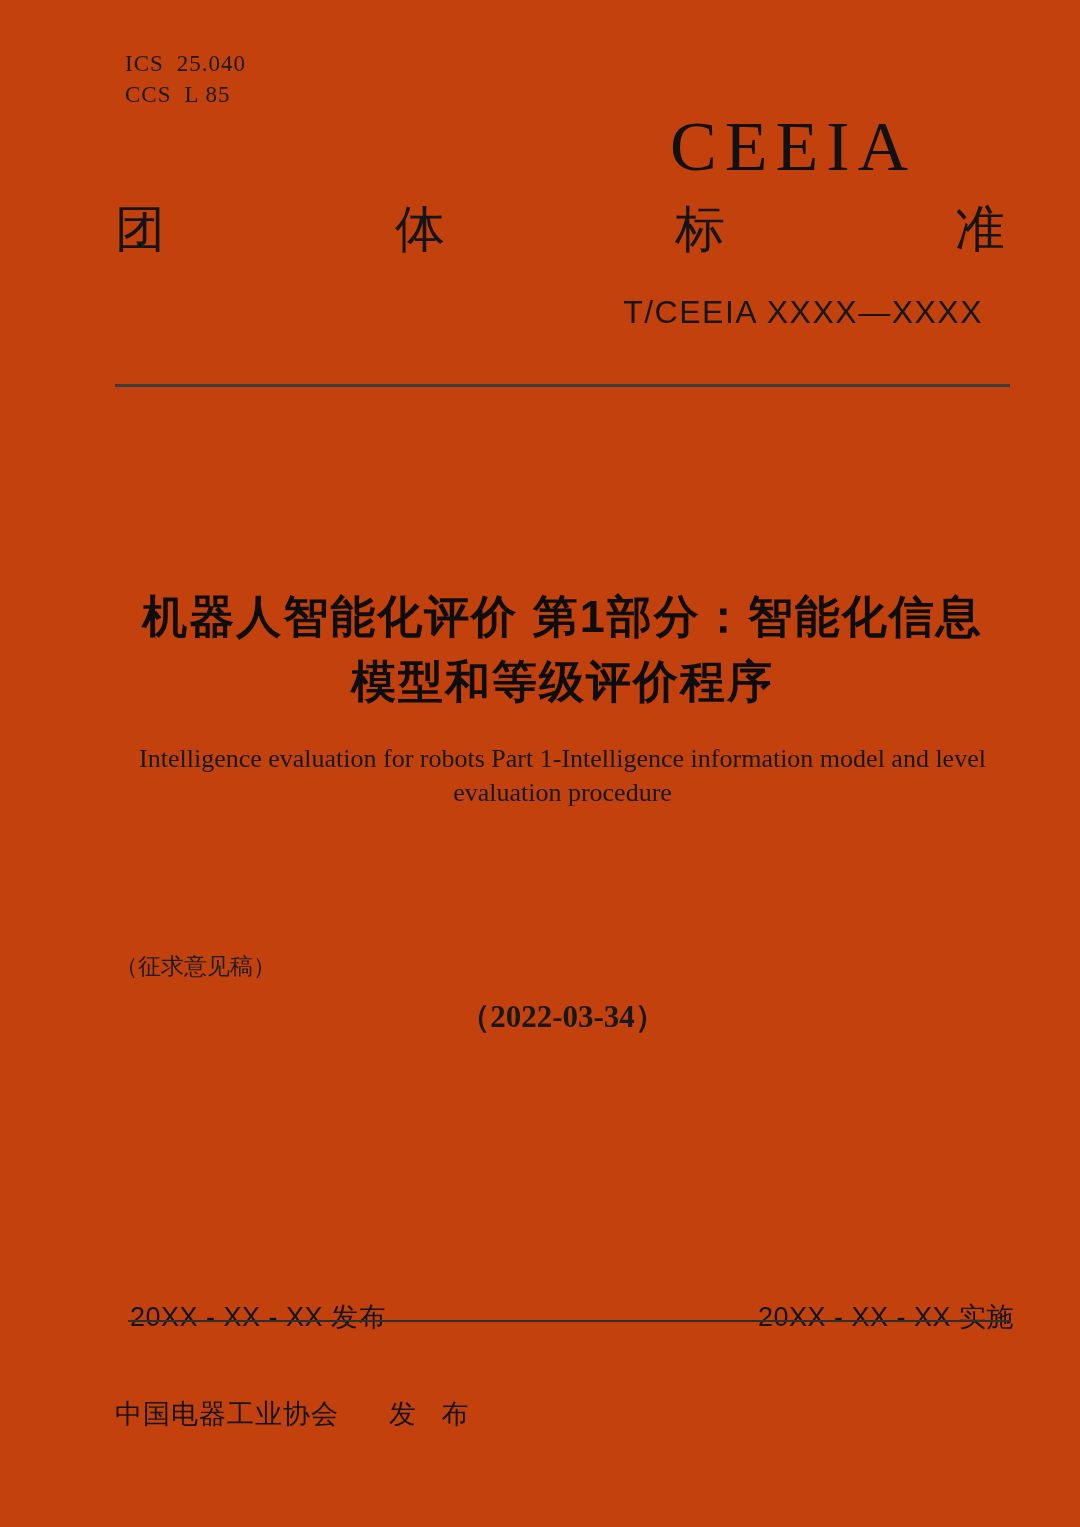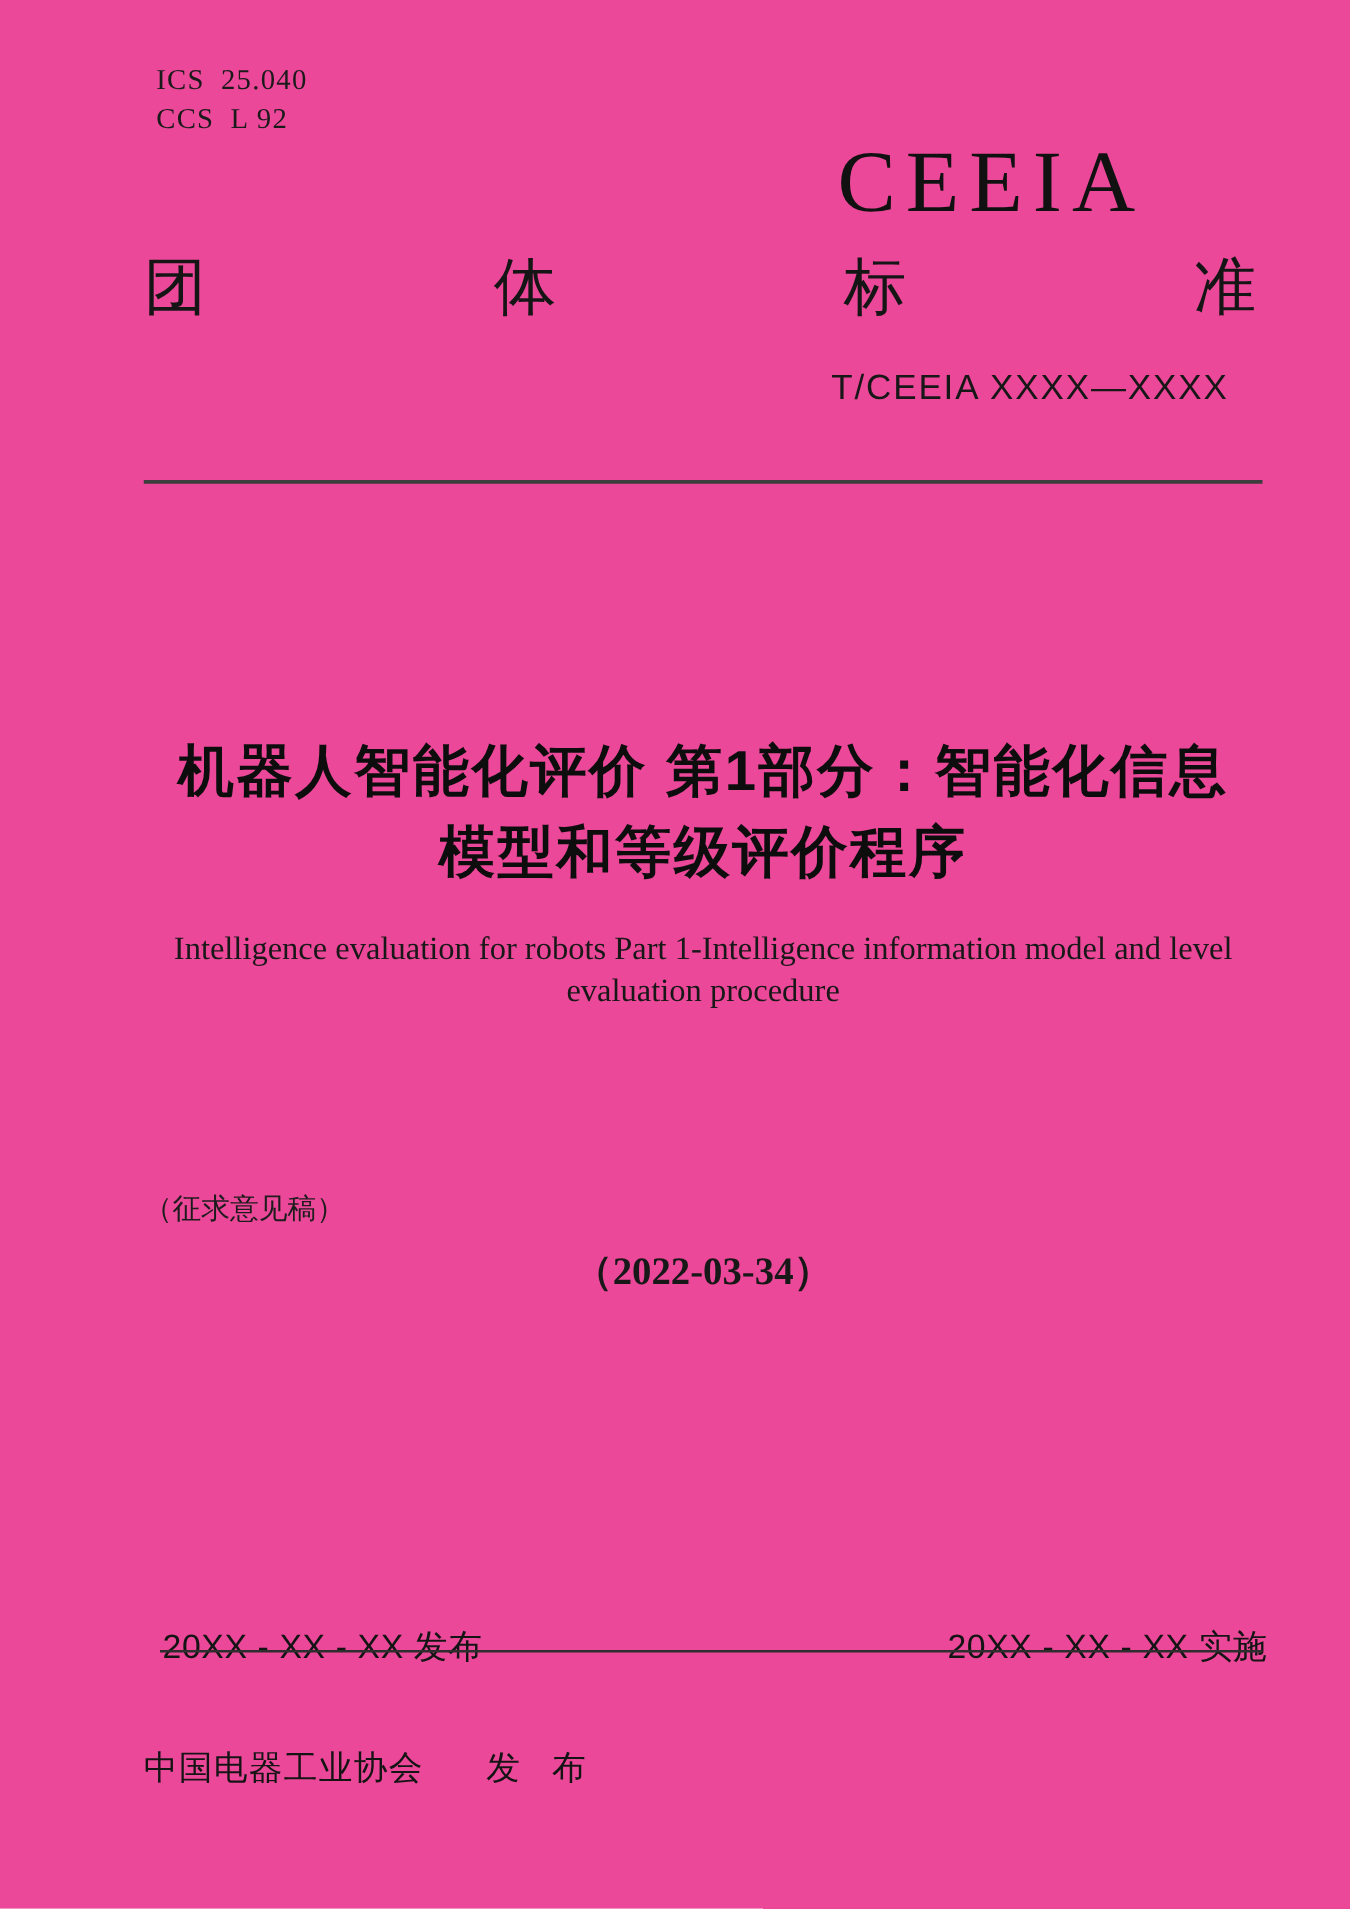--- a/index.html
+++ b/index.html
@@ -4,21 +4,21 @@
 <style>
   html, body {
     margin: 0;
     padding: 0;
     background: #ffffff;
   }
   .page {
     position: relative;
     width: 1080px;
     height: 1527px;
-    background: #ec4899;
+    background: #c2410c;
     color: #1a1a1a;
     font-family: "Liberation Sans", sans-serif;
     overflow: hidden;
   }
   .ics-block {
     position: absolute;
     left: 125px;
     top: 48px;
     font-family: "Liberation Serif", serif;
     font-size: 23px;
@@ -46,21 +46,21 @@
     justify-content: space-between;
     font-size: 50px;
     line-height: 56px;
     font-weight: 400;
     color: #151515;
   }
   .standard-code {
     position: absolute;
     right: 97px;
     top: 294px;
-    font-size: 28px;
+    font-size: 32px;
     letter-spacing: 1.5px;
     color: #171717;
   }
   .rule {
     position: absolute;
     background: #3d3d3d;
   }
   .rule-top {
     left: 115px;
     top: 384px;
@@ -147,21 +147,21 @@
 </head>
 <body>
 
 <div class="page">
 
   <div class="ics-block">
     <div class="ics-line">
       <span>ICS</span><span class="code-val">25.040</span>
     </div>
     <div class="ics-line">
-      <span>CCS</span><span class="code-val">L 92</span>
+      <span>CCS</span><span class="code-val">L 85</span>
     </div>
   </div>
 
   <div class="logo">CEEIA</div>
 
   <div class="standard-type">
     <span>团</span>
     <span>体</span>
     <span>标</span>
     <span>准</span>

